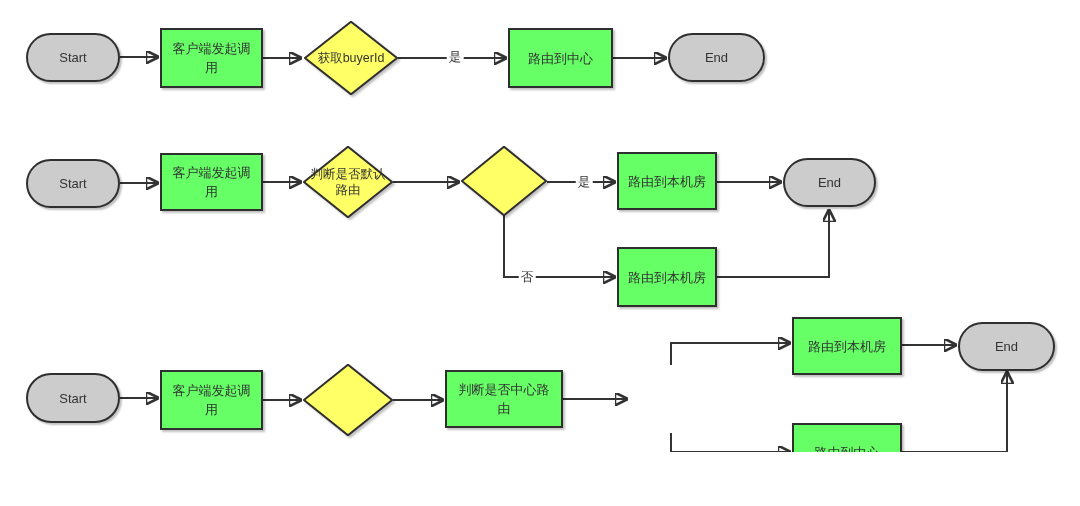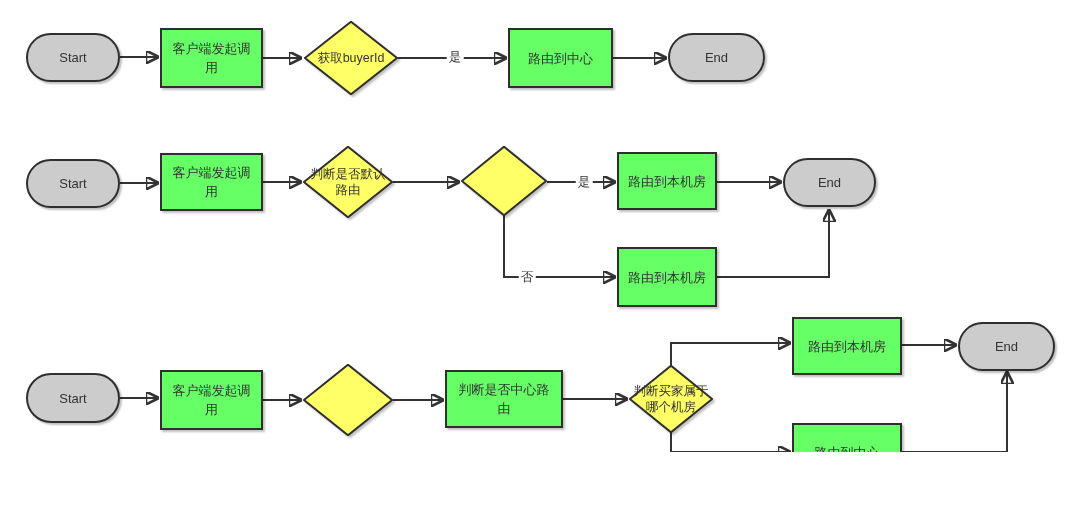--- a/index.html
+++ b/index.html
@@ -98,23 +98,17 @@
   <span class="edge-label" style="left:527px;top:277px">否</span>
 
   <div class="node terminal" style="left:26px;top:373px;width:94px;height:50px">Start</div>
   <div class="node process" style="left:160px;top:370px;width:103px;height:60px">客户端发起调用</div>
   <div class="node decision" style="left:303px;top:364px;width:90px;height:72px">
     <svg class="shape" viewBox="0 0 100 100" preserveAspectRatio="none">
       <polygon points="50,1 99,50 50,99 1,50" vector-effect="non-scaling-stroke"></polygon>
     </svg>
   </div>
   <div class="node process" style="left:445px;top:370px;width:118px;height:58px">判断是否中心路由</div>
-  <div class="node decision" style="left:629px;top:365px;width:84px;height:68px">
-    <svg class="shape" viewBox="0 0 100 100" preserveAspectRatio="none">
-      <polygon points="50,1 99,50 50,99 1,50" vector-effect="non-scaling-stroke"></polygon>
-    </svg>
-    <span class="lbl">判断买家属于哪个机房</span>
-  </div>
   <div class="node process" style="left:792px;top:317px;width:110px;height:58px">路由到本机房</div>
   <div class="node terminal" style="left:958px;top:322px;width:97px;height:49px">End</div>
   <div class="node process" style="left:792px;top:423px;width:110px;height:59px">路由到中心</div>
 
 </div>
 
 </body></html>

